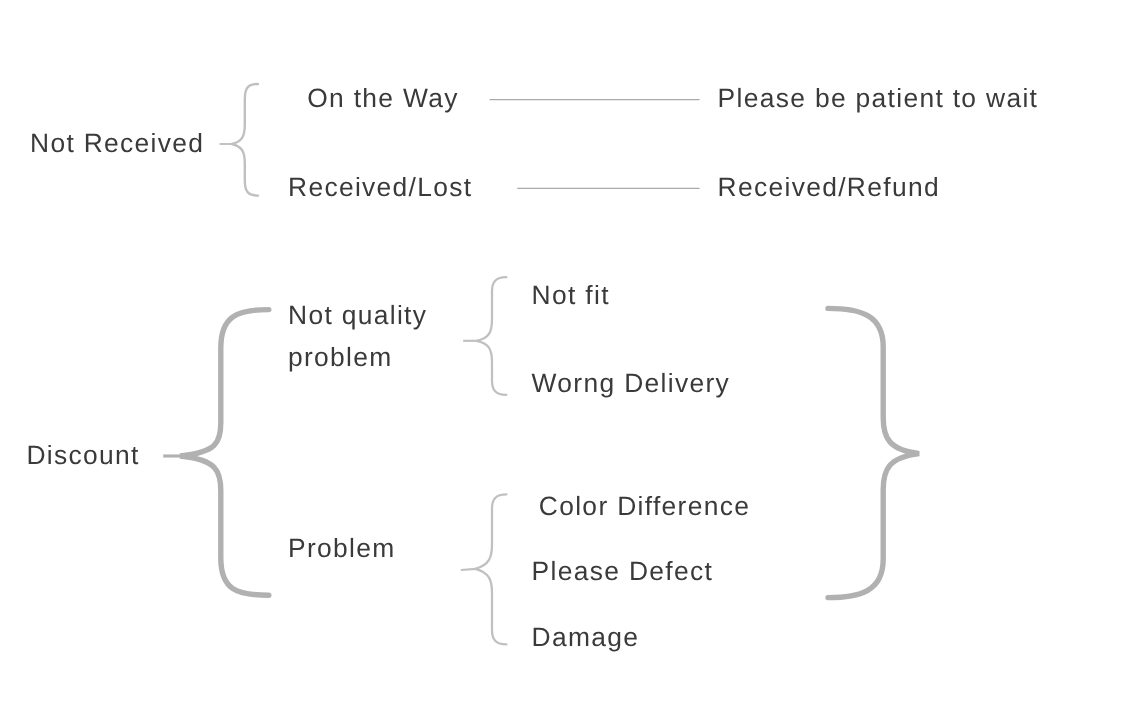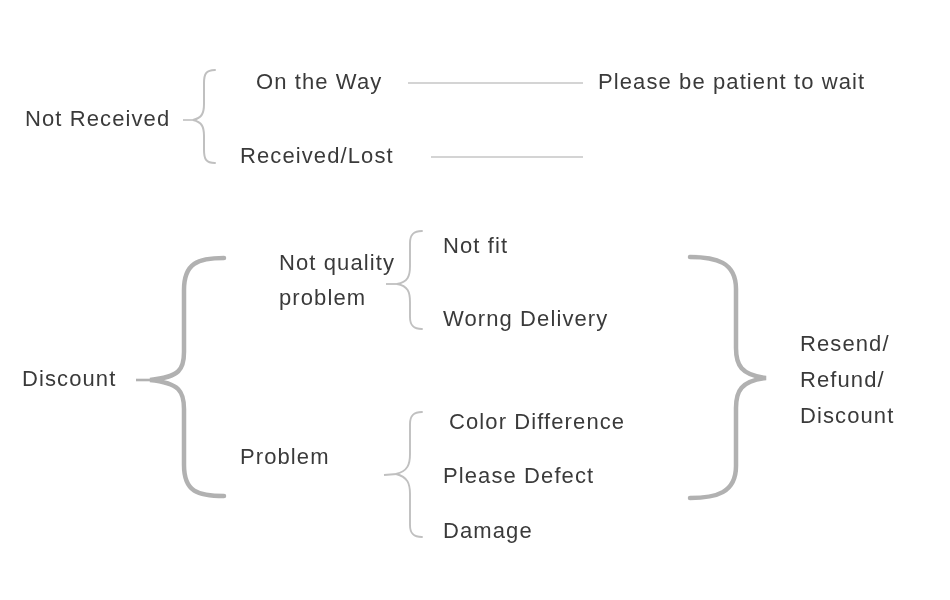--- a/index.html
+++ b/index.html
@@ -31,21 +31,21 @@
     transform: translateY(-52%);
   }
   .lbl-block {
     position: absolute;
     font-size: 22px;
     color: #3a3a3a;
     letter-spacing: 1.1px;
     white-space: nowrap;
   }
   .lbl-block .ln { display: block; }
-  .lh35 .ln { line-height: 35px; margin-left: 39px; }
+  .lh35 .ln { line-height: 35px; }
   .lh34 .ln { line-height: 34px; }
   .lh36 .ln { line-height: 36px; }
   path, line { fill: none; }
 </style>
 </head>
 <body>
 
 <div id="stage">
 
   <svg id="brace-svg" viewBox="0 0 950 600" xmlns="http://www.w3.org/2000/svg">
@@ -68,20 +68,21 @@
   </svg>
 
   <div class="lbl" style="left:25px; top:120px;">Not Received</div>
 
   <div class="lbl" style="left:256px; top:83px;">On the Way</div>
 
   <div class="lbl" style="left:240px; top:157px;">Received/Lost</div>
 
   <div class="lbl" style="left:598px; top:83px;">Please be patient to wait</div>
 
+  <div class="lbl" style="left:598px; top:157px;">Received/Refund</div>
 
   <div class="lbl" style="left:22px; top:380px;">Discount</div>
 
   <div class="lbl-block lh35" style="left:240px; top:245px;">
     <span class="ln">Not quality</span>
     <span class="ln">problem</span>
   </div>
 
   <div class="lbl" style="left:443px; top:247px;">Not fit</div>
 
@@ -90,19 +91,14 @@
   <div class="lbl-block lh34" style="left:240px; top:440px;">
     <span class="ln">Problem</span>
   </div>
 
   <div class="lbl" style="left:449px; top:423px;">Color Difference</div>
 
   <div class="lbl" style="left:443px; top:477px;">Please Defect</div>
 
   <div class="lbl" style="left:443px; top:532px;">Damage</div>
 
-  <div class="lbl-block lh36" style="left:800px; top:326px;">
-    <span class="ln">Resend/</span>
-    <span class="ln">Refund/</span>
-    <span class="ln">Discount</span>
-  </div>
 
 </div>
 
 </body></html>

